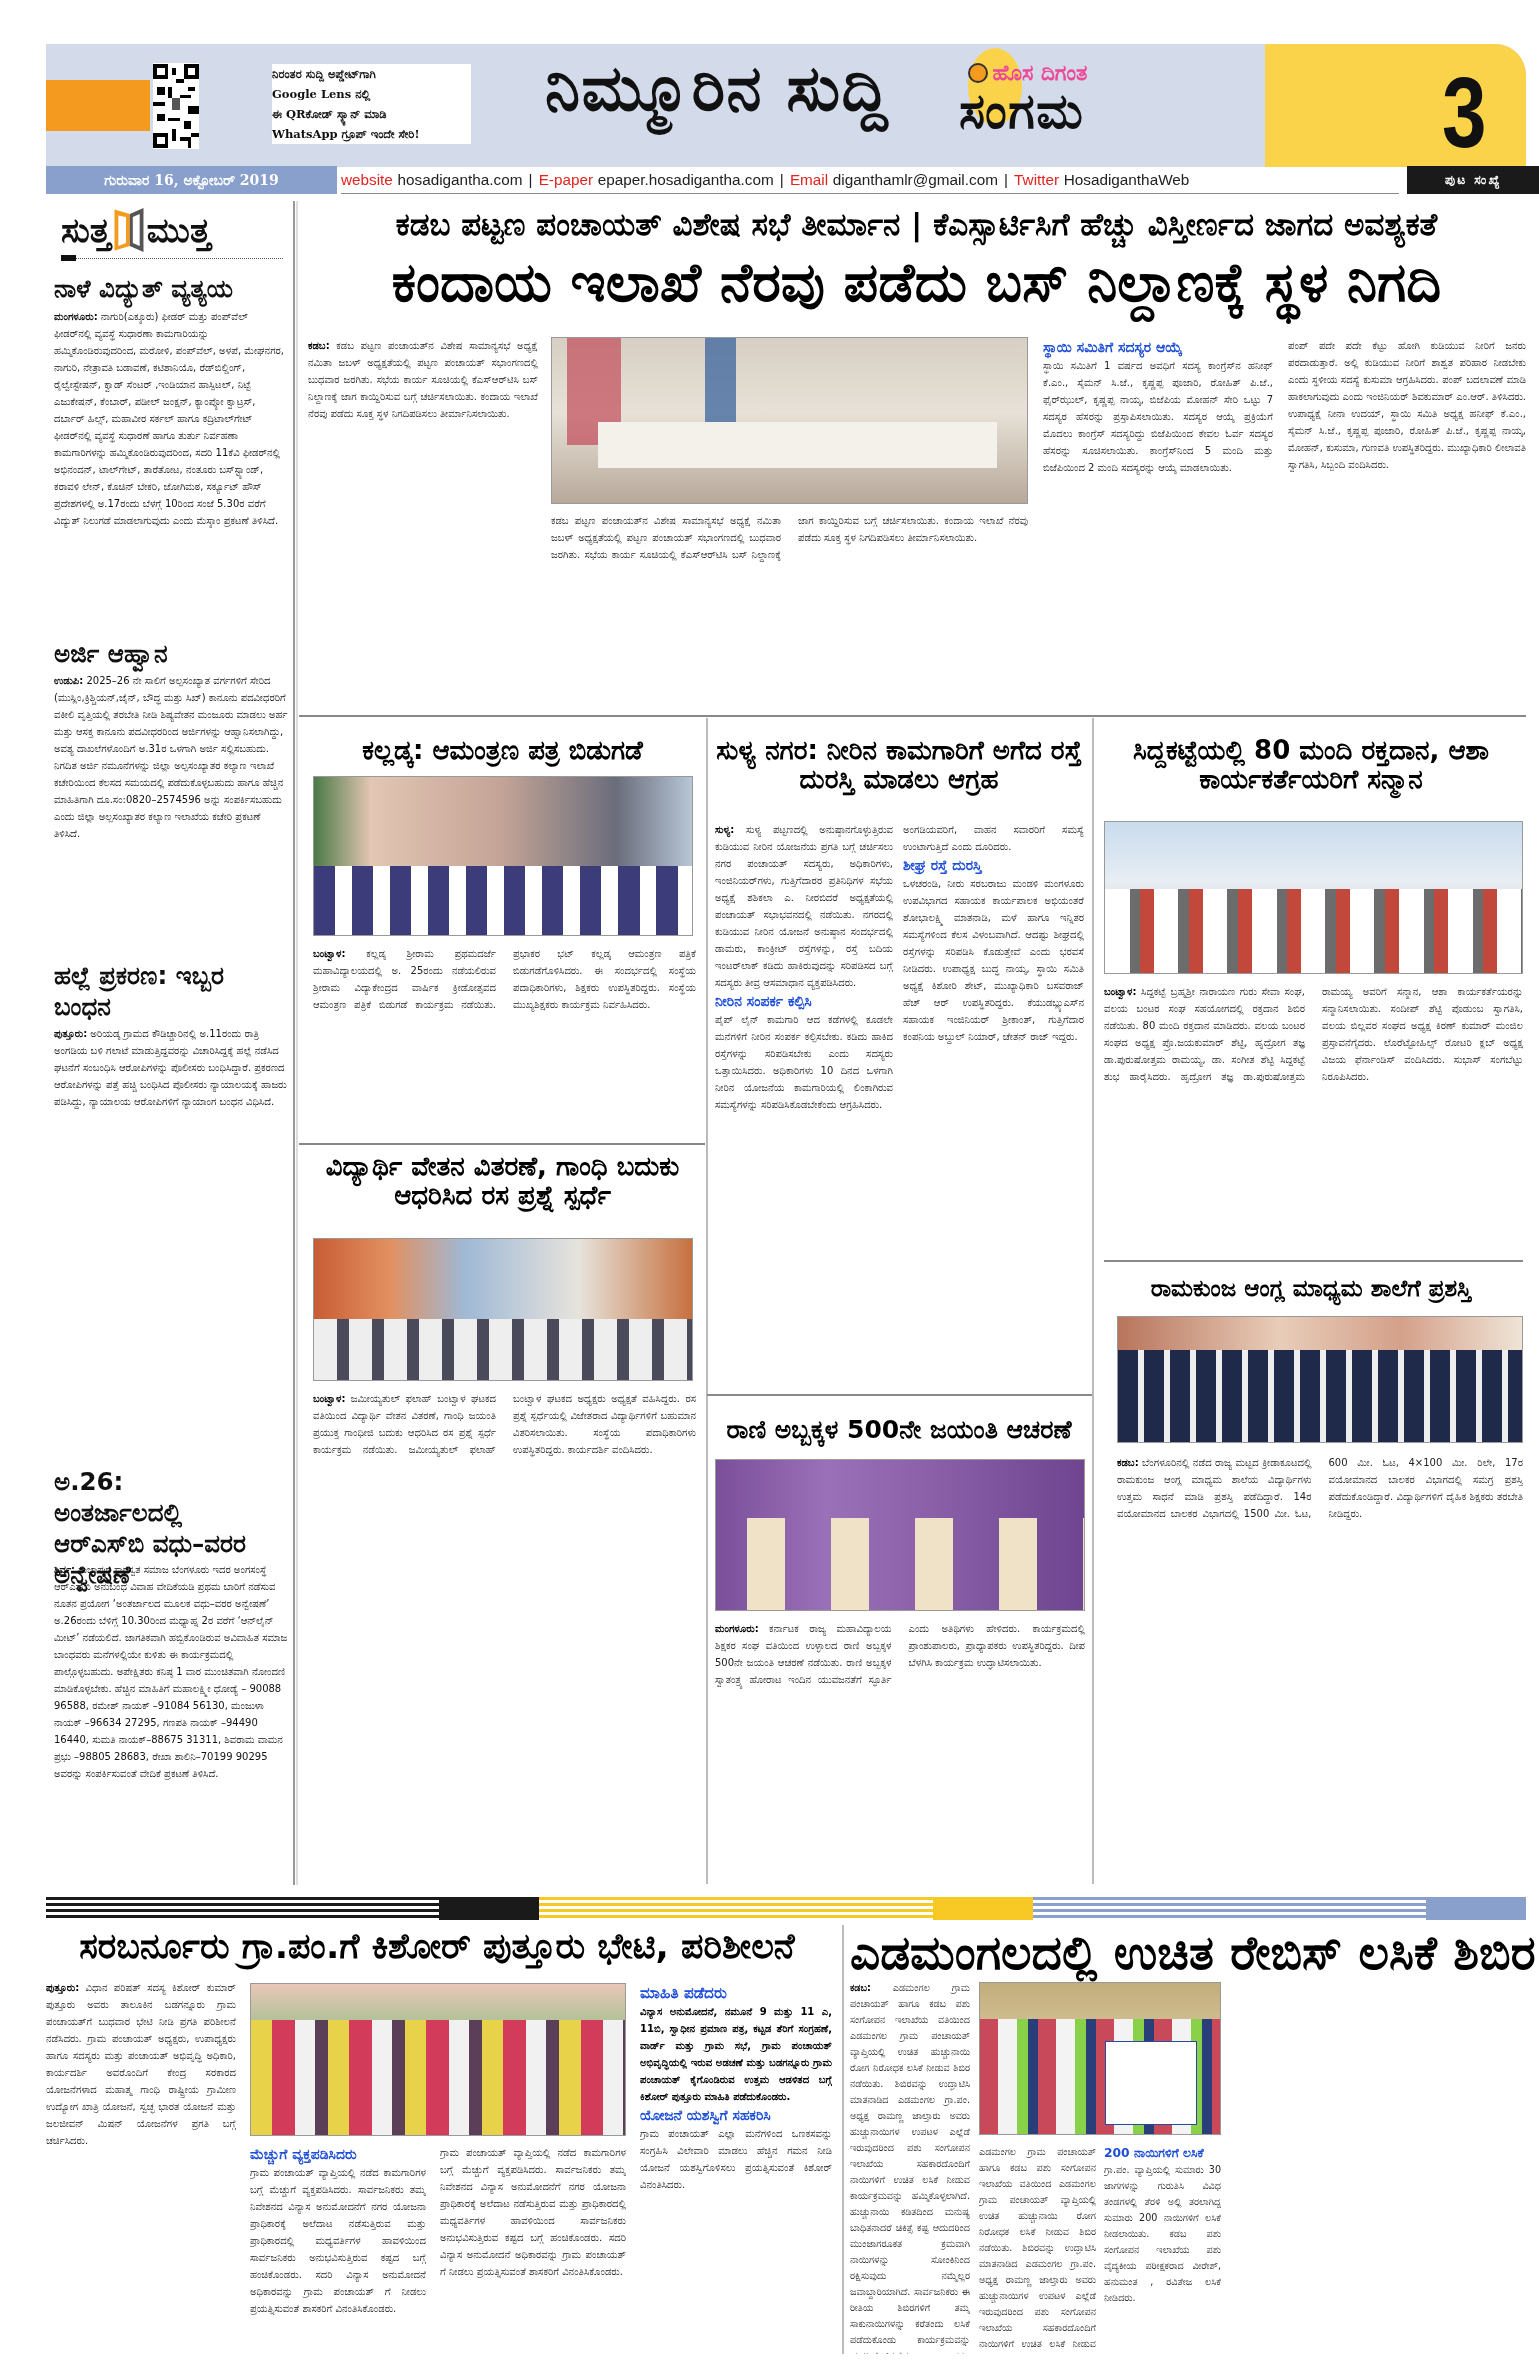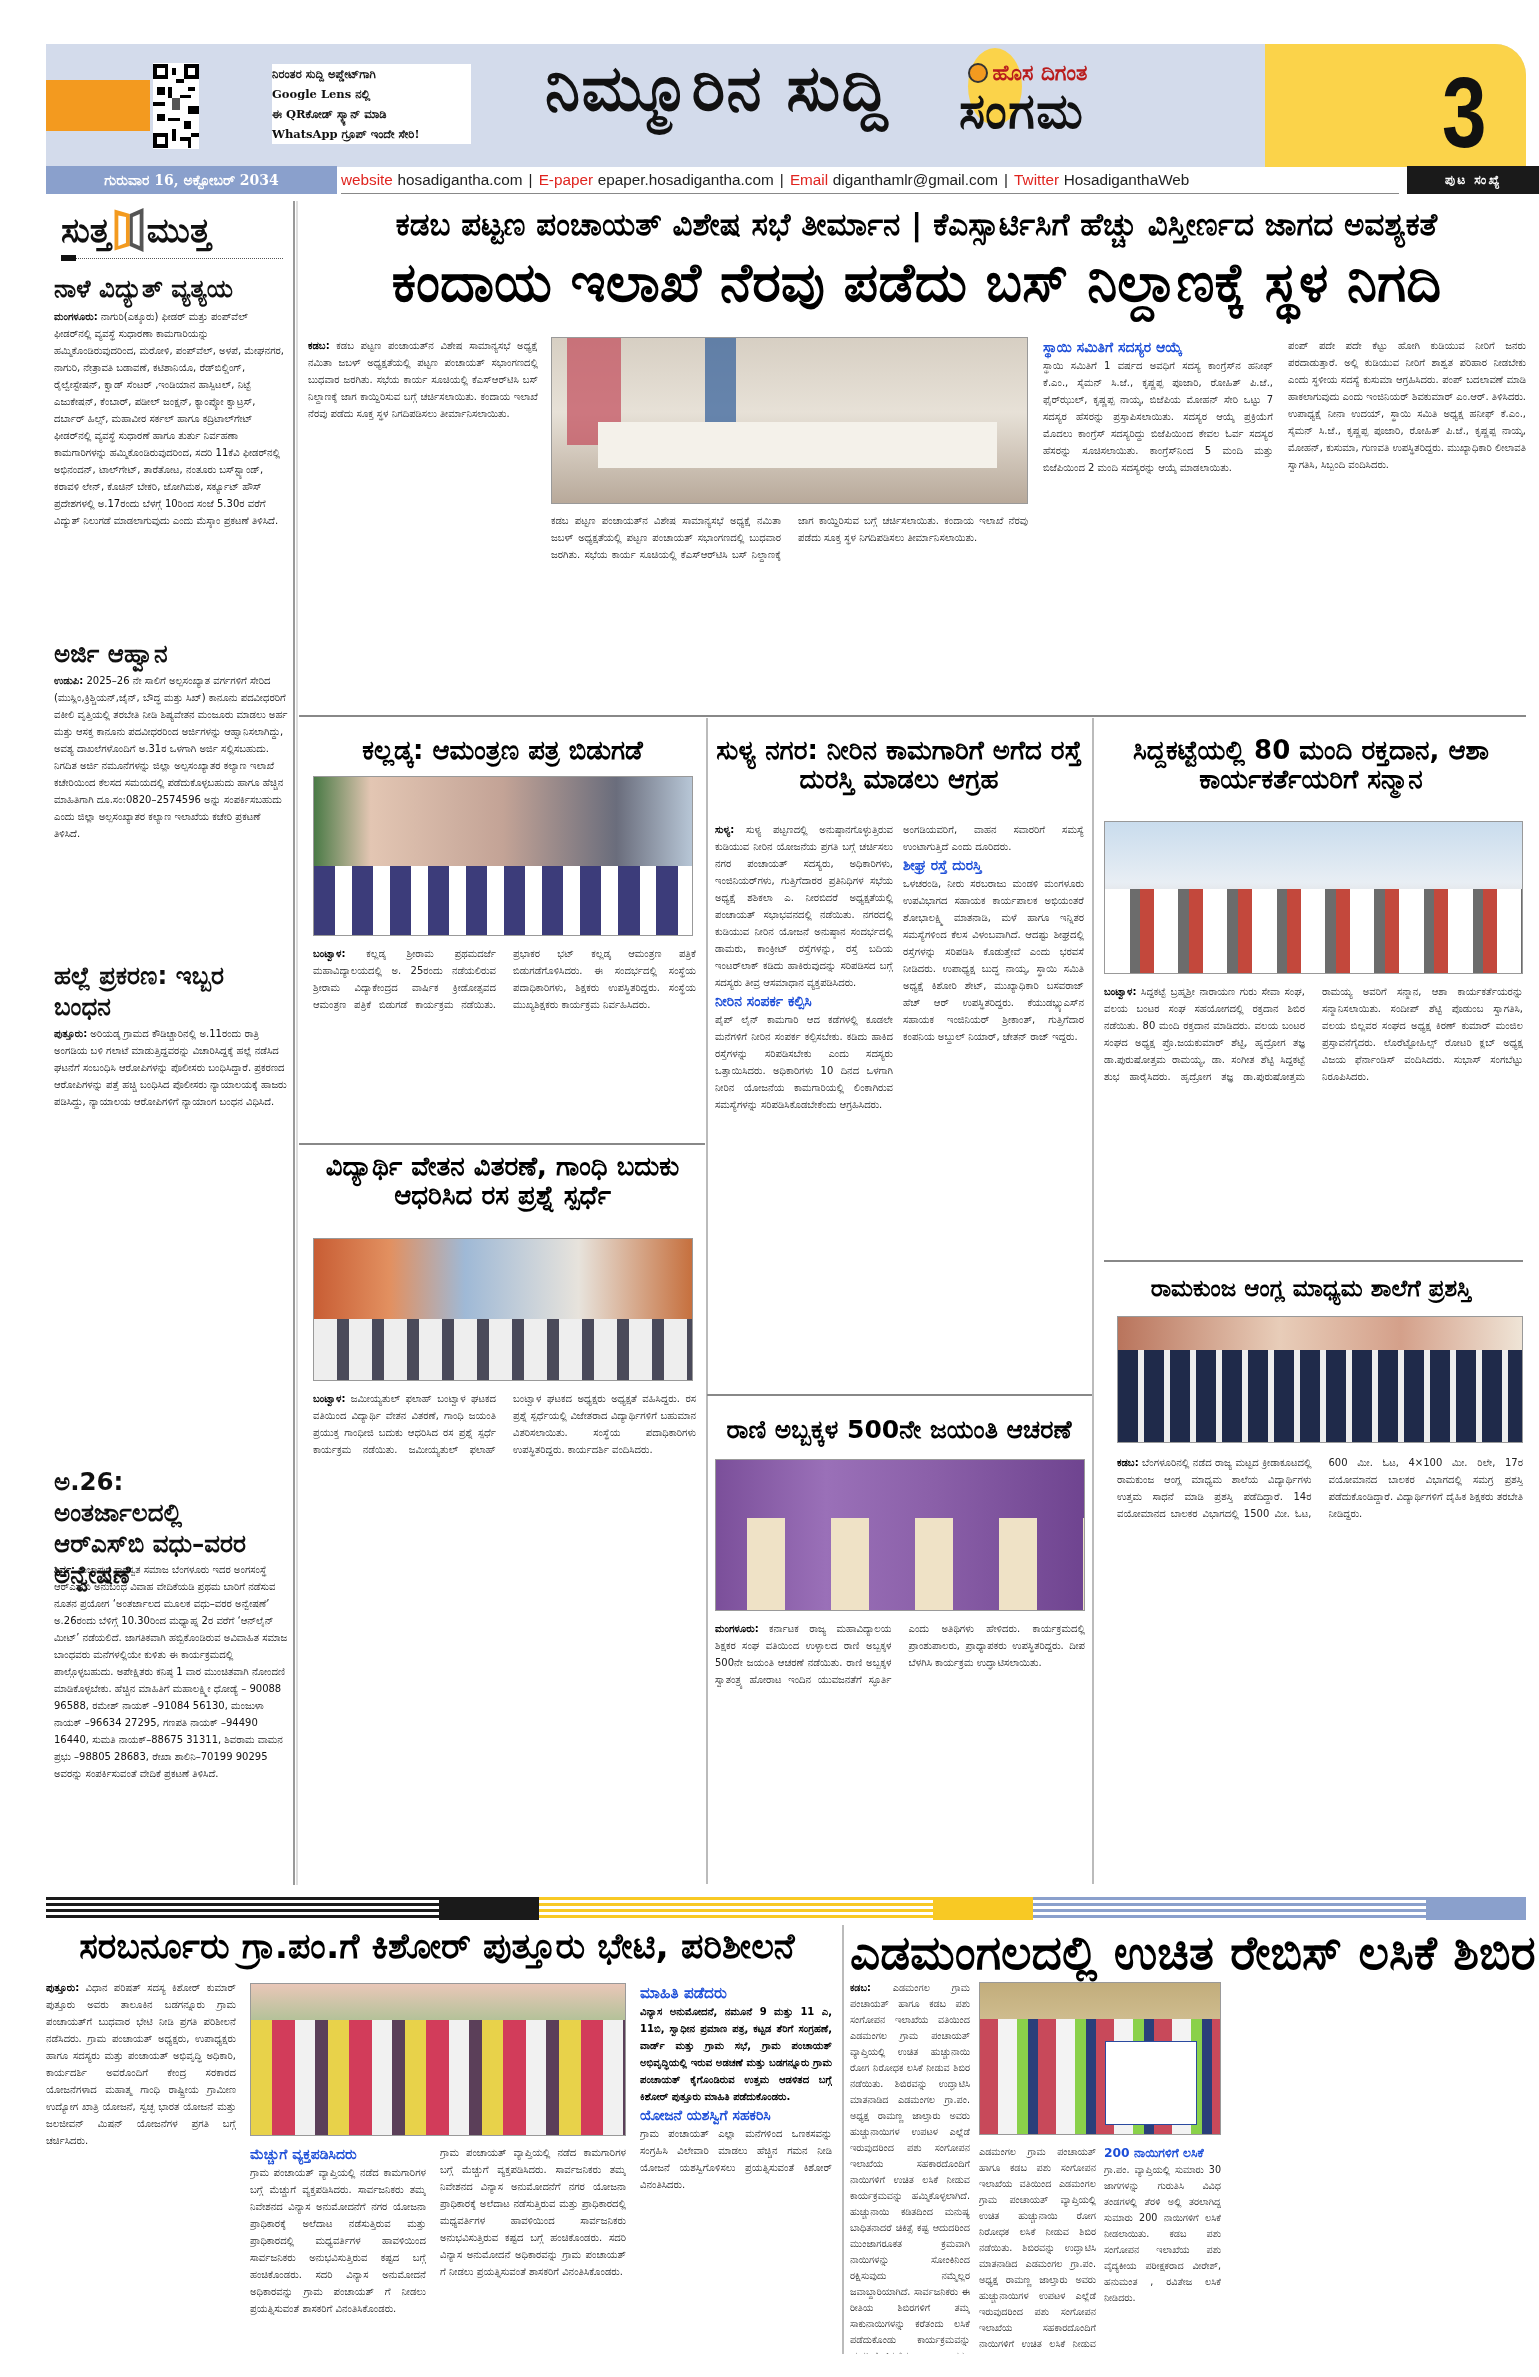--- a/index.html
+++ b/index.html
@@ -9,21 +9,21 @@
 
 #hdr-band{left:46px;top:44px;width:1480px;height:123px;background:#d3dbeb;border-top-right-radius:31px}
 #hdr-orange{left:46px;top:80px;width:104px;height:51px;background:#f39a1f}
 #qr{left:153px;top:63px;width:46px;height:86px;background:#fff;border:0}
 #qr svg{width:46px;height:86px}
 #qr-text{left:272px;top:64px;width:199px;font-family:"DejaVu Serif",serif;font-size:11.5px;line-height:20px;font-weight:bold;background:#fff;padding-left:0}
 #qr-text div{white-space:nowrap}
 #masthead{left:545px;top:51px;font-family:"DejaVu Serif",serif;font-weight:bold;font-size:63px;letter-spacing:1.5px;color:#111}
 #yellow-dot{left:968px;top:48px;width:54px;height:77px;background:#fbd34a;border-radius:50%;z-index:0}
 #sangama-box{left:1265px;top:44px;width:261px;height:123px;background:#fbd34a;border-top-right-radius:31px}
-#brand{left:968px;top:60px;font-size:21.5px;font-weight:bold;color:#b91c1c;display:flex;align-items:center;gap:4.6px}
+#brand{left:968px;top:60px;font-size:21.5px;font-weight:bold;color:#ec4899;display:flex;align-items:center;gap:4.6px}
 #brand .logo{width:20px;height:20px;border-radius:50%;background:#f39a1f;border:2.3px solid #333;display:inline-block}
 #sangama{left:959px;top:83px;font-size:49px;font-weight:900;font-family:"DejaVu Sans",sans-serif;letter-spacing:1.5px}
 #page-num{left:1442px;top:55px;font-size:100px;font-weight:900;font-family:"Liberation Sans",sans-serif;transform:scaleX(.8);transform-origin:left}
 #date-bar{left:46px;top:166px;width:291px;height:28px;background:#8aa0cc;color:#fff;font-family:"DejaVu Serif",serif;font-size:14px;font-weight:bold;display:flex;align-items:center;justify-content:center}
 #links-bar{left:341px;top:166px;width:1058px;height:28px;display:flex;align-items:center;font-family:"Liberation Sans",sans-serif;font-size:15.3px;color:#222;white-space:nowrap;border-bottom:1.5px solid #888}
 #links-bar .k{color:#e0241f;margin-right:4.6px}
 #links-bar .sep{margin:0 6.1px}
 #pgbadge{left:1407px;top:166px;width:133px;height:28px;background:#1a1a1a;color:#fff;font-size:12.3px;font-weight:bold;display:flex;align-items:center;justify-content:center;letter-spacing:2.3px}
 
 .rule-v{position:absolute;width:1.5px;background:#bbb}
@@ -87,21 +87,21 @@
   <div>WhatsApp ಗ್ರೂಪ್ ಇಂದೇ ಸೇರಿ!</div>
 </div>
 <div class="abs" id="masthead">ನಿಮ್ಮೂರಿನ ಸುದ್ದಿ</div>
 <div class="abs" id="brand">
   <span class="logo"></span>
   <span>ಹೊಸ ದಿಗಂತ</span>
 </div>
 <div class="abs" id="sangama">ಸಂಗಮ</div>
 <div class="abs" id="page-num">3</div>
 
-<div class="abs" id="date-bar">ಗುರುವಾರ 16, ಅಕ್ಟೋಬರ್ 2034</div>
+<div class="abs" id="date-bar">ಗುರುವಾರ 16, ಅಕ್ಟೋಬರ್ 2019</div>
 <div class="abs" id="links-bar">
   <span class="k">website</span>
   <span>hosadigantha.com</span>
   <span class="sep">|</span>
   <span class="k">E-paper</span>
   <span>epaper.hosadigantha.com</span>
   <span class="sep">|</span>
   <span class="k">Email</span>
   <span>diganthamlr@gmail.com</span>
   <span class="sep">|</span>

